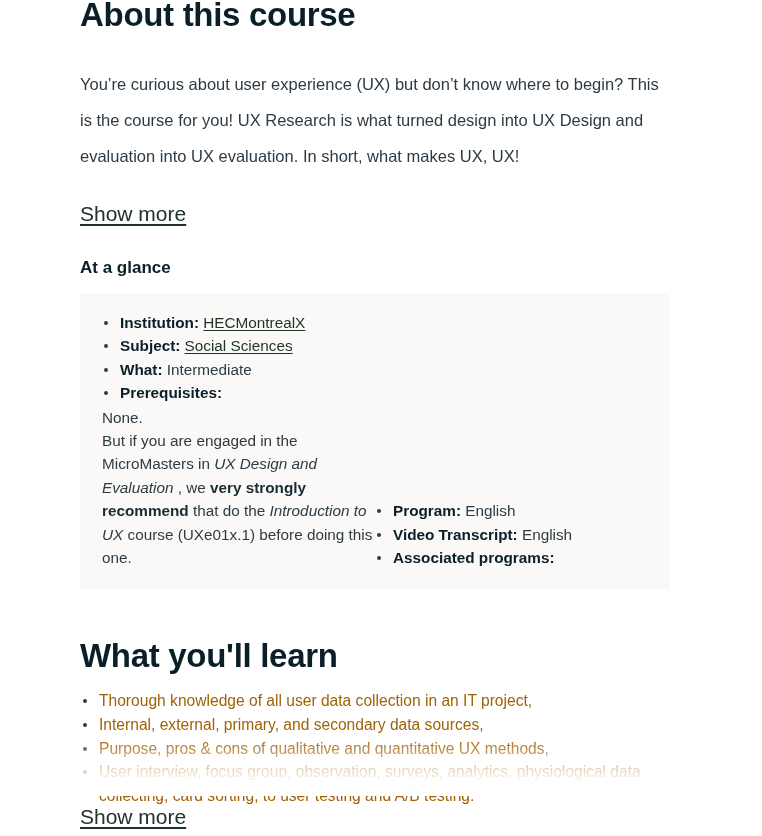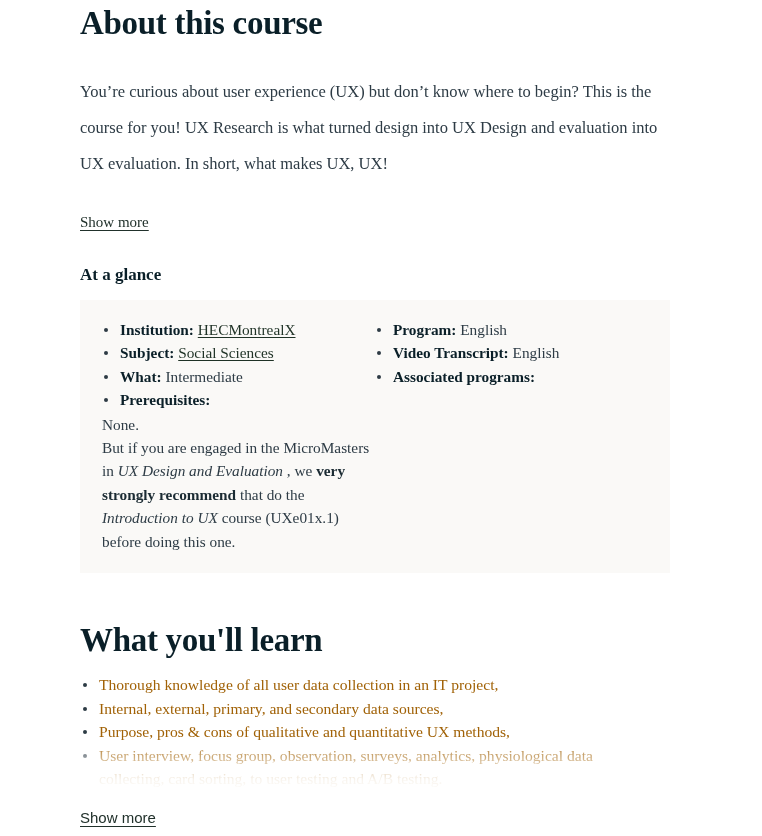--- a/index.html
+++ b/index.html
@@ -15,23 +15,22 @@
   .page {
     position: relative;
     width: 762px;
     height: 836px;
     background: #ffffff;
   }
 
   .content {
     position: absolute;
     left: 80px;
-    top: 16px;
+    top: 8px;
     width: 600px;
-    font-family: Liberation Serif, serif;
   }
 
   
   .section-title {
     font-size: 33px;
     line-height: 38px;
     font-weight: 700;
     color: #0a1f28;
     letter-spacing: -0.3px;
   }
@@ -56,34 +55,35 @@
   
   .link {
     color: #1f3226;
     text-decoration: underline;
     text-underline-offset: 2px;
     cursor: pointer;
   }
 
   .showmore {
     display: inline-block;
-    font-size: 15px;
+    font-size: 21px;
     line-height: 20px;
     color: #21312b;
     text-decoration: underline;
     text-underline-offset: 3px;
     cursor: pointer;
   }
 
   
   .glance-box {
     background: #faf9f7;
     width: 590px;
     padding: 18px 22px 20px 22px;
     display: flex;
+    align-items: flex-end;
   }
 
   .glance-col { width: 50%; }
 
   .glance-list { list-style: none; }
 
   .glance-list > li {
     position: relative;
     padding-left: 18px;
     font-size: 15.3px;

